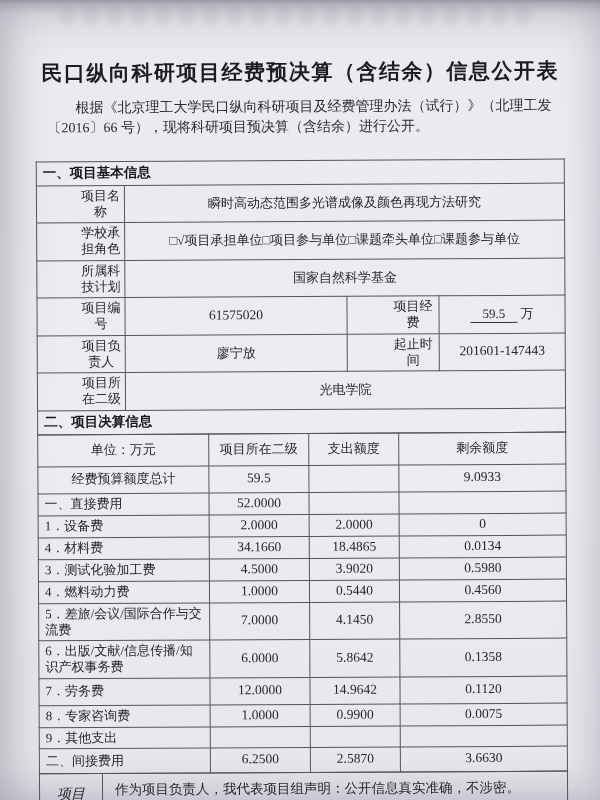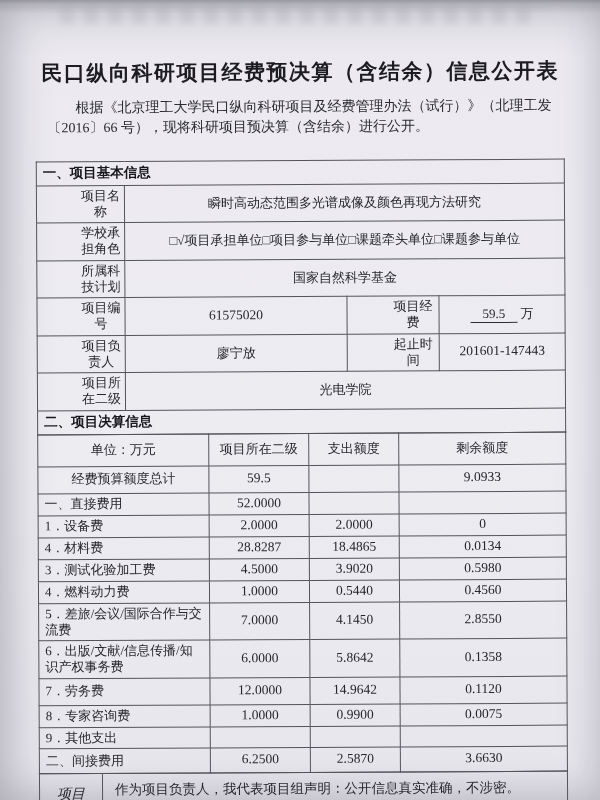--- a/index.html
+++ b/index.html
@@ -135,21 +135,21 @@
         <td class="num"></td>
       </tr>
       <tr class="h22">
         <td class="item">1．设备费</td>
         <td class="num">2.0000</td>
         <td class="num">2.0000</td>
         <td class="num">0</td>
       </tr>
       <tr class="h22">
         <td class="item">4．材料费</td>
-        <td class="num">28.8287</td>
+        <td class="num">34.1660</td>
         <td class="num">18.4865</td>
         <td class="num">0.0134</td>
       </tr>
       <tr class="h22">
         <td class="item">3．测试化验加工费</td>
         <td class="num">4.5000</td>
         <td class="num">3.9020</td>
         <td class="num">0.5980</td>
       </tr>
       <tr class="h22">

